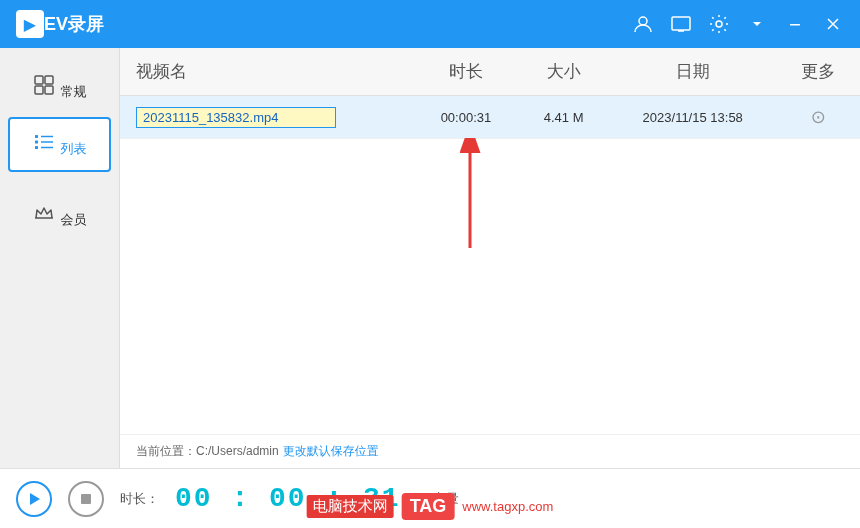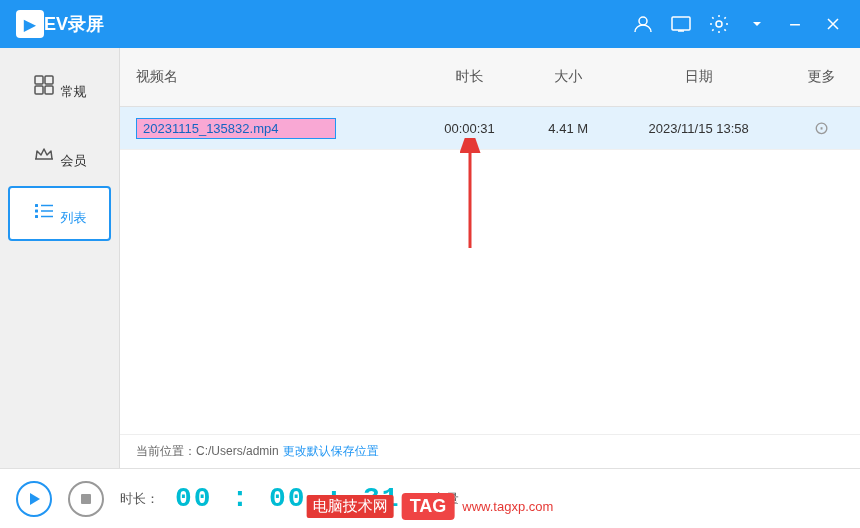--- a/index.html
+++ b/index.html
@@ -116,23 +116,23 @@
     .file-table {
       width: 100%;
       border-collapse: collapse;
       flex: 1;
     }
     .file-table thead tr {
       background: #f7f7f7;
       border-bottom: 1px solid #e0e0e0;
     }
     .file-table th {
-      padding: 20px 16px;
+      padding: 12px 16px;
       text-align: center;
-      font-size: 14px;
+      font-size: 17px;
       color: #555;
       font-weight: normal;
     }
     .file-table th:first-child {
       text-align: left;
     }
     .file-table td {
       padding: 10px 16px;
       font-size: 13px;
       color: #333;
@@ -143,21 +143,21 @@
       text-align: left;
     }
     .file-row.selected {
       background: #e3f2fd;
     }
     .file-name-input {
       border: 1px solid #2196F3;
       padding: 2px 6px;
       font-size: 13px;
       color: #1565C0;
-      background: #f9a8d4;
+      background: #fef9c3;
       outline: none;
       width: 200px;
     }
     .more-icon {
       color: #999;
       font-size: 18px;
       cursor: pointer;
     }
 
     
@@ -340,43 +340,43 @@
     <div class="sidebar-item normal">
       <div class="sidebar-item-icon">
         <svg width="22" height="22" viewBox="0 0 22 22" fill="none">
           <rect x="2" y="2" width="8" height="8" rx="1" stroke="#555" stroke-width="1.5" fill="none"></rect>
           <rect x="12" y="2" width="8" height="8" rx="1" stroke="#555" stroke-width="1.5" fill="none"></rect>
           <rect x="2" y="12" width="8" height="8" rx="1" stroke="#555" stroke-width="1.5" fill="none"></rect>
           <rect x="12" y="12" width="8" height="8" rx="1" stroke="#555" stroke-width="1.5" fill="none"></rect>
         </svg>
       </div>
       <div class="sidebar-item-label">常规</div>
-    </div>
-
-    <div class="sidebar-item normal" style="margin-top: 16px;">
-      <div class="sidebar-item-icon">
-        <svg width="22" height="22" viewBox="0 0 22 22" fill="none">
-          <path d="M2 16h18M3 16L4 8l4 4 3-6 3 6 4-4 1 8" stroke="#555" stroke-width="1.5" stroke-linejoin="round" fill="none"></path>
-        </svg>
-      </div>
-      <div class="sidebar-item-label">会员</div>
     </div>
 
     <div class="sidebar-item active">
       <div class="sidebar-item-icon">
         <svg width="22" height="22" viewBox="0 0 22 22" fill="none">
           <rect x="2" y="4" width="3" height="3" rx="0.5" fill="#2196F3"></rect>
           <line x1="8" y1="5.5" x2="20" y2="5.5" stroke="#2196F3" stroke-width="1.5"></line>
           <rect x="2" y="9.5" width="3" height="3" rx="0.5" fill="#2196F3"></rect>
           <line x1="8" y1="11" x2="20" y2="11" stroke="#2196F3" stroke-width="1.5"></line>
           <rect x="2" y="15" width="3" height="3" rx="0.5" fill="#2196F3"></rect>
           <line x1="8" y1="16.5" x2="20" y2="16.5" stroke="#2196F3" stroke-width="1.5"></line>
         </svg>
       </div>
       <div class="sidebar-item-label" style="color:#2196F3;">列表</div>
+    </div>
+
+    <div class="sidebar-item normal" style="margin-top: 16px;">
+      <div class="sidebar-item-icon">
+        <svg width="22" height="22" viewBox="0 0 22 22" fill="none">
+          <path d="M2 16h18M3 16L4 8l4 4 3-6 3 6 4-4 1 8" stroke="#555" stroke-width="1.5" stroke-linejoin="round" fill="none"></path>
+        </svg>
+      </div>
+      <div class="sidebar-item-label">会员</div>
     </div>
   </div>
 
   <div class="content-area">
     <div class="table-wrapper" style="position: relative;">
       <table class="file-table">
         <thead>
           <tr>
             <th style="text-align:left;">视频名</th>
             <th>时长</th>

